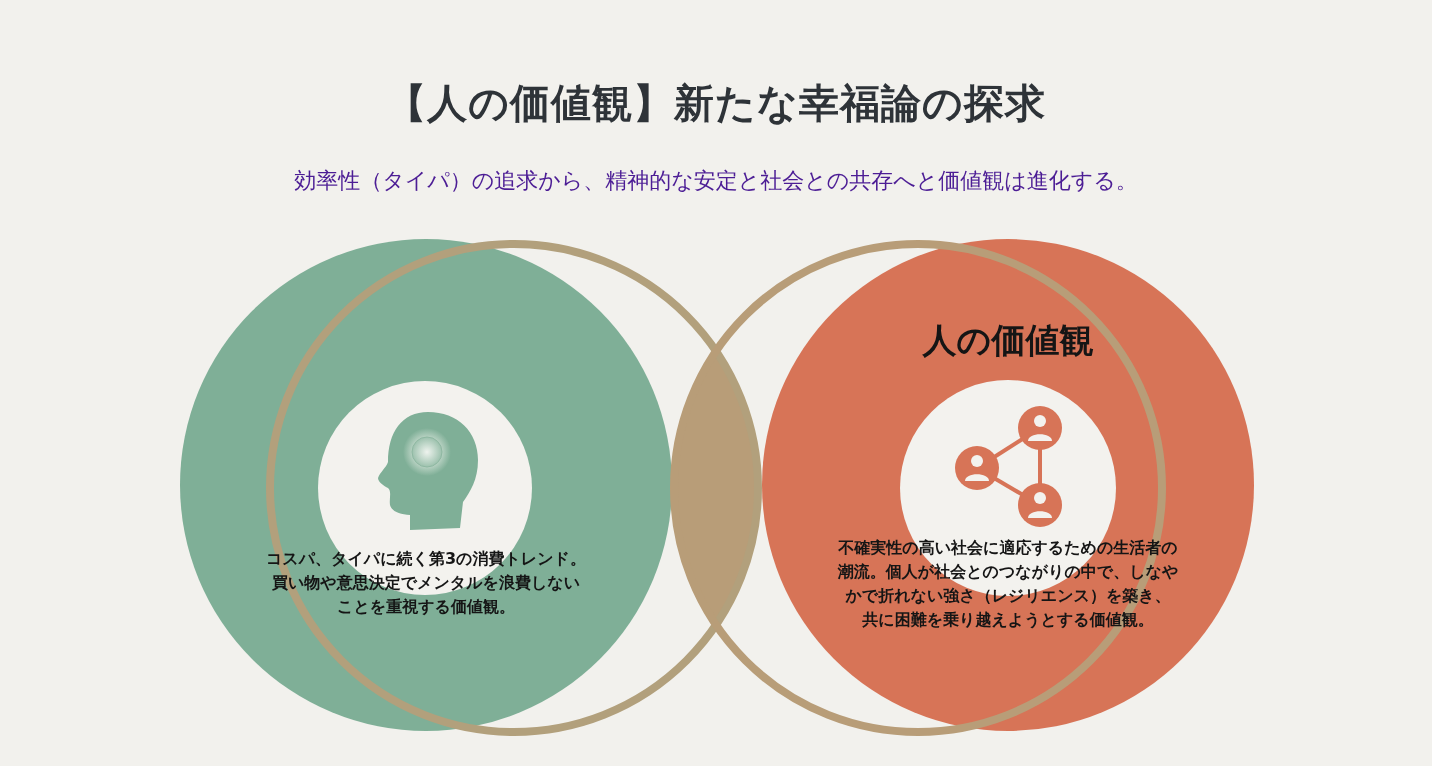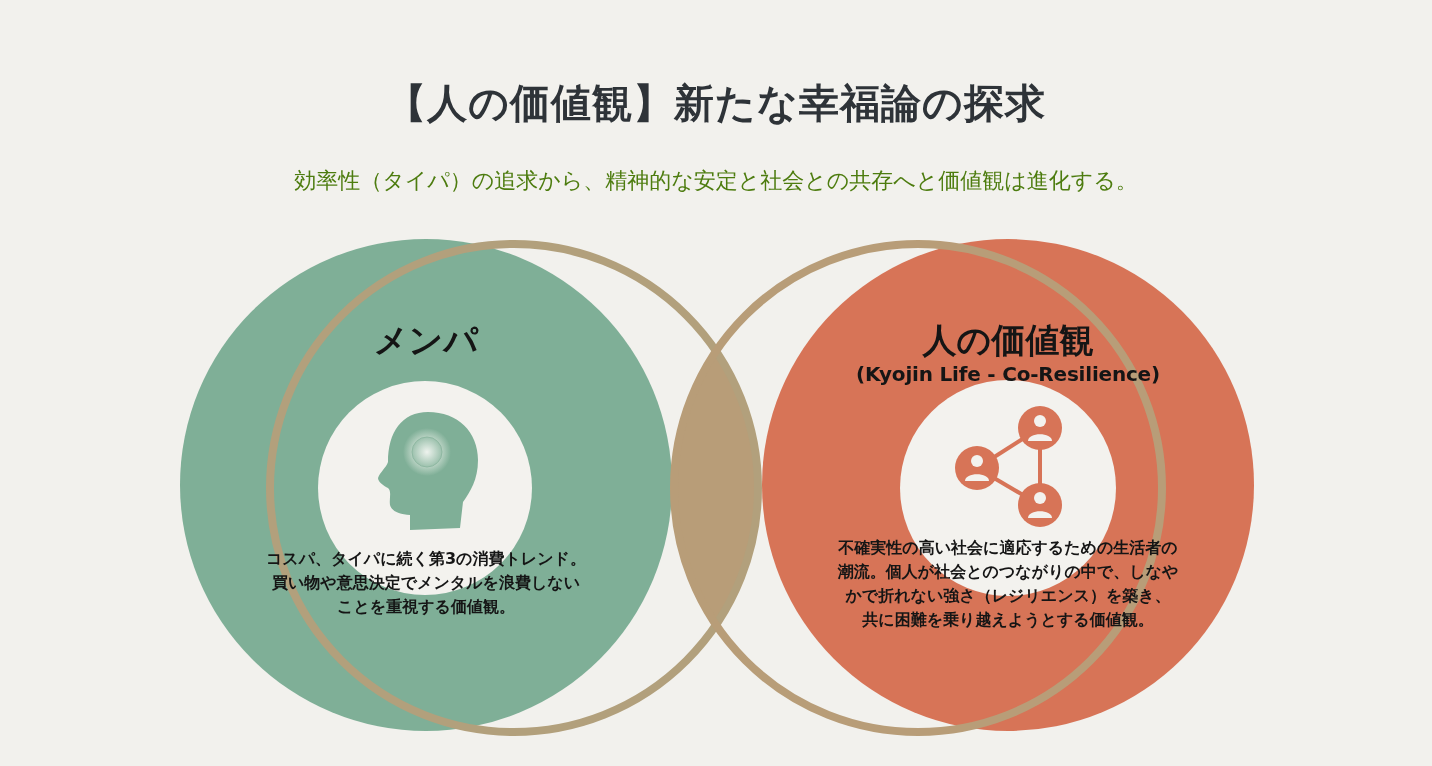--- a/index.html
+++ b/index.html
@@ -10,21 +10,21 @@
     color: #1f1f1f;
     position: relative;
   }
   .title {
     position: absolute; left: 0; top: 76px; width: 1432px;
     text-align: center; font-size: 40px; font-weight: bold;
     color: #2e3338; letter-spacing: 1px;
   }
   .subtitle {
     position: absolute; left: 0; top: 166px; width: 1432px;
-    text-align: center; font-size: 22px; color: #4d7c0f;
+    text-align: center; font-size: 22px; color: #4c1d95;
   }
   svg.diagram { position: absolute; left: 0; top: 0; }
   .label-block { position: absolute; text-align: center; color: #151515; }
   .heading-jp { font-size: 34px; font-weight: bold; line-height: 40px; }
   .heading-en { font-size: 20px; font-weight: bold; line-height: 28px; letter-spacing: -0.2px; }
   .desc {
     position: absolute; text-align: center; font-size: 16px; font-weight: bold;
     line-height: 24px; color: #151515;
   }
 </style>
@@ -98,30 +98,28 @@
     </g>
     <g>
       <circle cx="1040" cy="505" r="22" fill="#d77457"></circle>
       <circle cx="1040" cy="498" r="6" fill="#f3f2ee"></circle>
       <path d="M 1028 518 C 1028 509 1052 509 1052 518 Z" fill="#f3f2ee"></path>
     </g>
   </g>
 </svg>
 
 <div class="label-block" style="left:226px; top:320px; width:400px;">
-  <div class="heading-jp">メンパ</div>
 </div>
 <div class="desc" style="left:226px; top:547px; width:400px;">
   <div>コスパ、タイパに続く第3の消費トレンド。</div>
   <div>買い物や意思決定でメンタルを浪費しない</div>
   <div>ことを重視する価値観。</div>
 </div>
 
 <div class="label-block" style="left:808px; top:320px; width:400px;">
   <div class="heading-jp">人の価値観</div>
-  <div class="heading-en">(Kyojin Life - Co-Resilience)</div>
 </div>
 <div class="desc" style="left:788px; top:536px; width:440px;">
   <div>不確実性の高い社会に適応するための生活者の</div>
   <div>潮流。個人が社会とのつながりの中で、しなや</div>
   <div>かで折れない強さ（レジリエンス）を築き、</div>
   <div>共に困難を乗り越えようとする価値観。</div>
 </div>
 
 </body></html>

